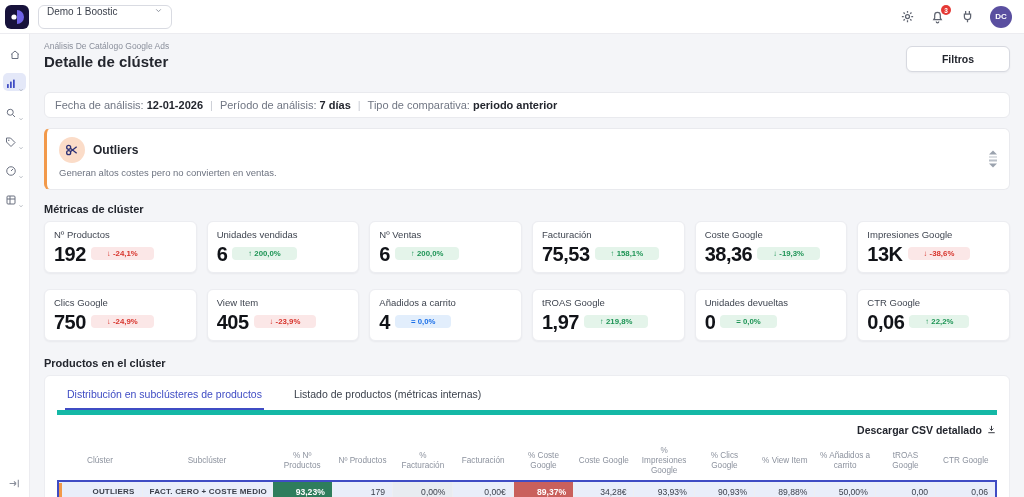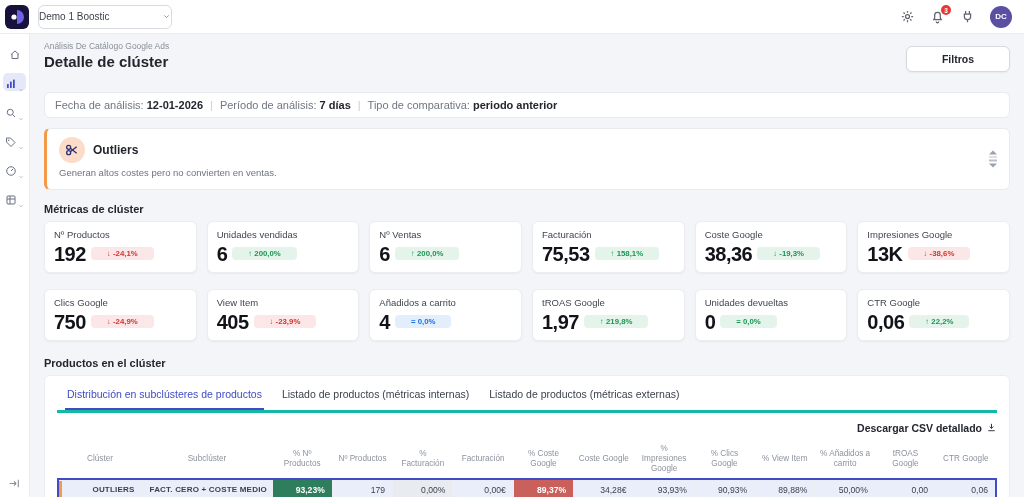--- a/index.html
+++ b/index.html
@@ -6,21 +6,21 @@
     --accent:#3f4cc4; --orange:#f2994a; --pos:#1d9455; --neg:#d7342c; --info:#1a6fe8;
     --hg:#2e7d5c; --hgl:#c9d8cd; --hr:#c9605c; --hrl:#f0d4d1; --hrf:#f7e6e4; --hn:#e8ecf1;
   }
   *{box-sizing:border-box;margin:0;padding:0}
   html,body{width:1024px;height:497px;overflow:hidden}
   body{font-family:"Liberation Sans","DejaVu Sans",sans-serif;background:#f4f5f8;color:#23262e;position:relative}
 
   
   .topbar{position:absolute;left:0;top:0;right:0;height:34px;background:#fff;border-bottom:1px solid #ececf0;display:flex;align-items:center;z-index:5}
   .logo{position:absolute;left:5px;top:5px;width:24px;height:24px}
-  .wk-select{margin-left:38px;width:134px;height:24px;border:1px solid #d9dbe2;border-radius:6px;background:#fff;display:flex;align-items:center;padding:0 0;font-size:10px;color:#3a3f4a;cursor:pointer}
+  .wk-select{margin-left:38px;width:134px;height:24px;border:1px solid #d9dbe2;border-radius:6px;background:#fff;display:flex;align-items:flex-start;padding:0 8px;font-size:10px;color:#3a3f4a;cursor:pointer}
   .wk-select .chev{margin-left:auto;width:9px;height:9px;color:#8a8f9b}
   .top-right{margin-left:auto;display:flex;align-items:center;gap:15px;padding-right:12px}
   .tico{width:15px;height:15px;color:#5f6470;position:relative;cursor:pointer}
   .tico svg{width:100%;height:100%}
   .bellwrap{position:relative;cursor:pointer}
   .nbadge{position:absolute;top:-4px;right:-6px;background:#e53935;color:#fff;font-size:6.5px;font-weight:700;min-width:10px;height:10px;border-radius:5px;display:flex;align-items:center;justify-content:center;padding:0 2px}
   .avatar{width:22px;height:22px;border-radius:50%;background:#5a4fa0;color:#fff;font-size:8px;font-weight:700;display:flex;align-items:center;justify-content:center;cursor:pointer}
 
   
   .sidebar{position:absolute;left:0;top:34px;bottom:0;width:30px;background:#fff;border-right:1px solid #ececf0;display:flex;flex-direction:column;align-items:center;padding:10px 0 8px;gap:11px;z-index:4}
@@ -62,21 +62,21 @@
   .mlabel{font-size:9.5px;color:#3f4550}
   .mrow{display:flex;align-items:center;gap:5px;margin-top:4px}
   .mval{font-size:20px;font-weight:700;color:#111318;letter-spacing:-.5px;line-height:1}
   .badge{font-size:7.8px;font-weight:700;padding:2px 16px;border-radius:4px;white-space:nowrap}
   .b-pos{background:#e4f4ea;color:var(--pos)}
   .b-neg{background:#fbe7e7;color:var(--neg)}
   .b-info{background:#e2eefc;color:var(--info)}
 
   
   .pcard{background:#fff;border:1px solid #ecedf1;border-radius:6px;margin-top:6px;padding:8px 12px 8px}
-  .tabs{display:flex;gap:16px;border-bottom:3px solid #14b8a6;padding:0 8px}
+  .tabs{display:flex;gap:28px;border-bottom:5px solid #14b8a6;padding:0 8px}
   .tab{font-size:10.5px;color:#3c424d;padding:4px 2px 8px;cursor:pointer;border-bottom:2px solid transparent}
   .tab.active{color:var(--accent);border-bottom-color:var(--accent)}
   .dl-row{display:flex;justify-content:flex-end;align-items:center;gap:4px;margin:9px 0 7px;font-size:10.5px;font-weight:600;color:#23262e;cursor:pointer}
   .dl-row svg{width:11px;height:11px}
 
   table{width:100%;border-collapse:collapse;font-size:8.6px;color:#3a3f4a;table-layout:fixed}
   th{font-weight:400;color:#8c929e;font-size:8.2px;padding:3px 5px;text-align:center;line-height:1.25;vertical-align:middle}
   th:nth-child(1){width:84px}
   th:nth-child(2){width:130px}
   td{padding:5px 7px;text-align:right;border-right:1px solid #edeff3;position:relative;white-space:nowrap;overflow:hidden}
@@ -309,21 +309,20 @@
           <span class="badge b-pos"><span>↑</span> 22,2%</span>
         </div>
       </div>
     </div>
 
   <div class="section-label" style="margin-top:16px">Productos en el clúster</div>
   <div class="pcard">
     <div class="tabs" id="tabs">
         <div class="tab active">Distribución en subclústeres de productos</div>
         <div class="tab ">Listado de productos (métricas internas)</div>
-        <div class="tab ">Listado de productos (métricas externas)</div>
       </div>
     <div class="dl-row">
       <span>Descargar CSV detallado</span>
       <svg viewBox="0 0 24 24" fill="none" stroke="currentColor" stroke-width="2">
           <path d="M12 4v10m0 0l-4-4m4 4l4-4"></path>
           <path d="M5 19h14"></path>
         </svg>
     </div>
     <table>
       <thead>

